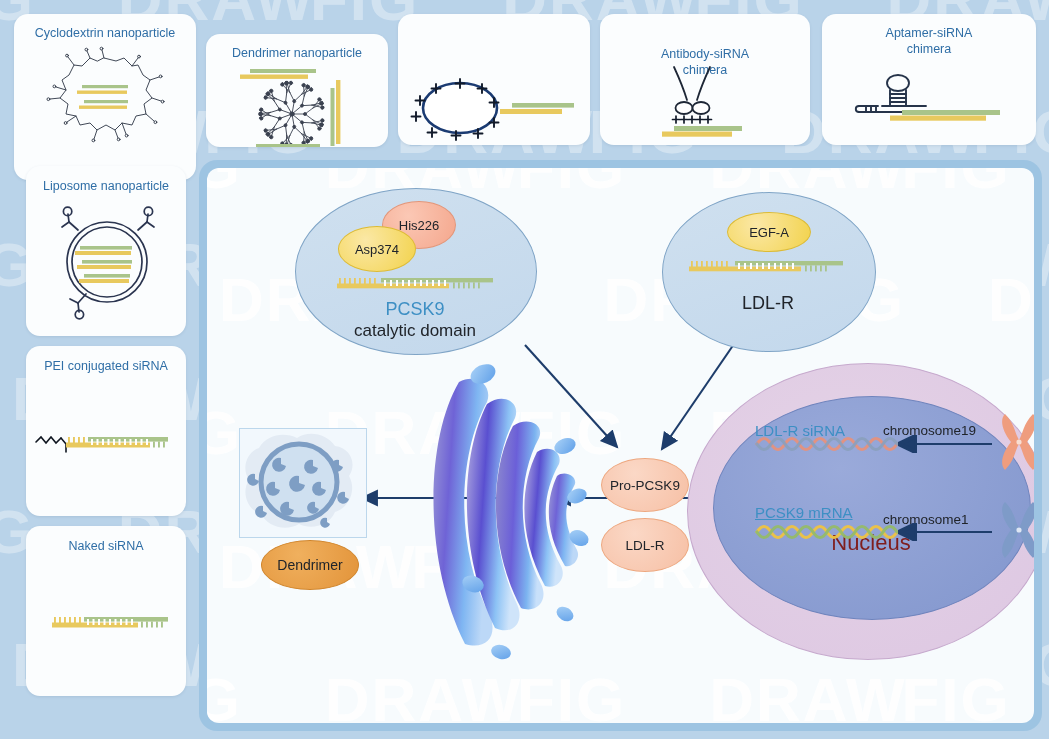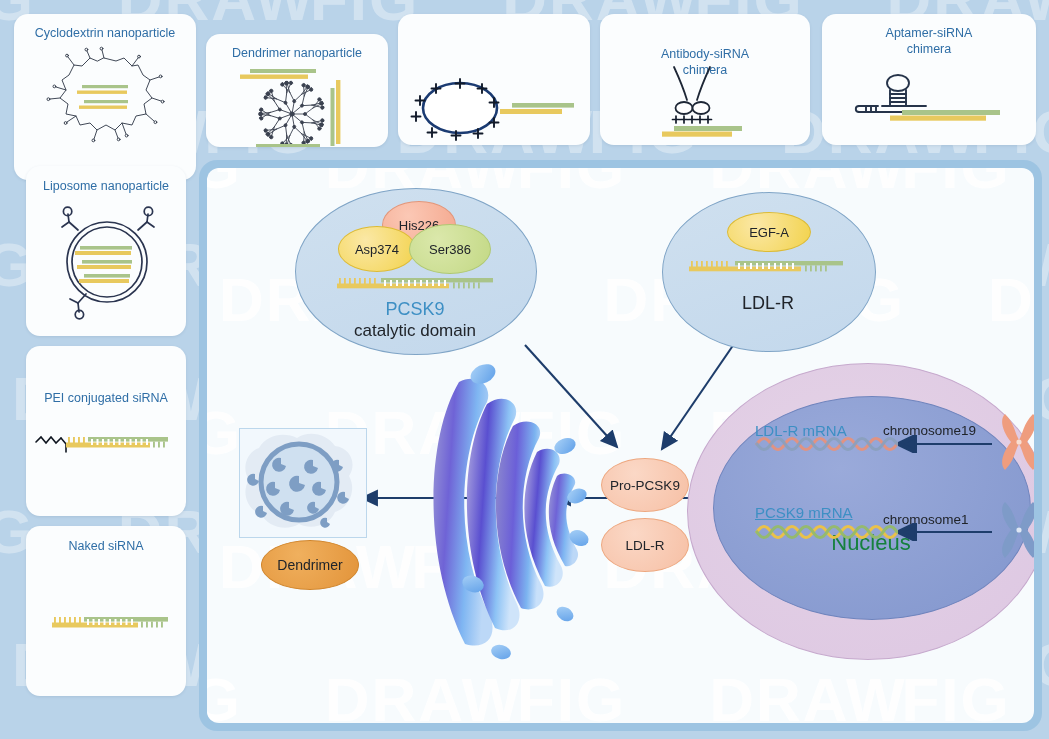--- a/index.html
+++ b/index.html
@@ -43,21 +43,21 @@
               border-color:#b0c972;}
   .pinkell{background:radial-gradient(circle at 38% 28%,#fbd8c6,#f6bfa4);
            border:1px solid #eda77f;}
   .orangeell{background:radial-gradient(circle at 38% 28%,#f0b05e,#e29339);
              border:1px solid #d0852c;}
 
   .nucleus-outer{background:radial-gradient(ellipse at 42% 35%,#e4d2e6,#ddc7e2);
                  border:1px solid #c6a9cd;}
   .nucleus-inner{background:radial-gradient(ellipse at 40% 32%,#9aaada,#8296cd);
                  border:1px solid #6f84bd;}
-  .nuc-txt{color:#15803d;font-size:22px;}
+  .nuc-txt{color:#7f1d1d;font-size:22px;}
 
   svg{display:block;overflow:visible;}
   .txt{position:absolute;white-space:nowrap;}
 </style>
 </head>
 <body>
 
 <div id="figure">
 
   <div id="wm-layer">
@@ -328,21 +328,21 @@
         <rect x="27" y="49" width="56" height="4" fill="#e8c95e"></rect>
         <rect x="34" y="58" width="50" height="3.6" fill="#a9c48a"></rect>
         <rect x="29" y="63" width="54" height="4" fill="#e8c95e"></rect>
         <rect x="36" y="72" width="46" height="3.6" fill="#a9c48a"></rect>
         <rect x="31" y="77" width="50" height="4" fill="#e8c95e"></rect>
       </g>
     </svg>
   </div>
 
   <div class="card" style="left:26px;top:346px;width:160px;height:170px;">
-    <div class="card-title" style="top:13px;margin-top:32px;">PEI conjugated siRNA</div>
+    <div class="card-title" style="top:13px;">PEI conjugated siRNA</div>
     <svg style="position:absolute;left:6px;top:80px;" width="150" height="36" viewBox="0 0 150 36">
       <g stroke="#0f1620" stroke-width="1.6" fill="none" stroke-linecap="round">
         <path d="M4 16 l5 -5 l5 6 l5 -6 l5 6 l5 -5"></path>
         <path d="M29 12 l5 6 l0 8"></path>
       </g>
       <g fill="#a9c48a">
           <rect x="56" y="11" width="80" height="4.6"></rect>
         </g>
       <g fill="#e8c95e">
           <rect x="34" y="16.5" width="84" height="5"></rect>
@@ -453,23 +453,20 @@
         </g>
       </svg>
 
       <div class="ell bigell" style="left:88px;top:20px;width:240px;height:165px;"></div>
       <div class="ell resell his" style="left:175px;top:33px;width:72px;height:46px;">
         <span class="lab-dark" style="font-size:13px;">His226</span>
       </div>
       <div class="ell resell" style="left:131px;top:58px;width:76px;height:44px;">
         <span class="lab-dark" style="font-size:13px;">Asp374</span>
       </div>
-      <div class="ell resell ser" style="left:202px;top:56px;width:80px;height:48px;">
-        <span class="lab-dark" style="font-size:13px;">Ser386</span>
-      </div>
       <svg style="position:absolute;left:118px;top:105px;" width="180" height="24" viewBox="0 0 180 24">
         <rect x="56" y="5" width="112" height="4.4" fill="#a9c48a"></rect>
         <rect x="12" y="10.5" width="112" height="4.8" fill="#e8c95e"></rect>
         <g fill="#e8c95e">
           <rect x="14" y="5" width="1.8" height="6"></rect>
             <rect x="19" y="5" width="1.8" height="6"></rect>
           <rect x="24" y="5" width="1.8" height="6"></rect>
             <rect x="29" y="5" width="1.8" height="6"></rect>
           <rect x="34" y="5" width="1.8" height="6"></rect>
             <rect x="39" y="5" width="1.8" height="6"></rect>
@@ -537,21 +534,21 @@
             <rect x="141" y="9.4" width="1.8" height="6"></rect>
           <rect x="146" y="9.4" width="1.8" height="6"></rect>
         </g>
       </svg>
       <div class="txt lab-dark" style="left:455px;top:125px;width:212px;text-align:center;font-size:18px;">LDL-R</div>
 
       <div class="ell nucleus-outer" style="left:480px;top:195px;width:360px;height:295px;"></div>
       <div class="ell nucleus-inner" style="left:506px;top:228px;width:316px;height:222px;"></div>
       <div class="txt nuc-txt" style="left:506px;top:362px;width:316px;text-align:center;">Nucleus</div>
 
-      <div class="txt lab-blue" style="left:548px;top:254px;font-size:15px;">LDL-R mRNA</div>
+      <div class="txt lab-blue" style="left:548px;top:254px;font-size:15px;">LDL-R siRNA</div>
       <div class="txt lab-dark" style="left:676px;top:255px;font-size:13.5px;">chromosome19</div>
       <div class="txt lab-dark" style="left:676px;top:316px;font-size:13.5px;margin-top:28px;">chromosome1</div>
       <div class="txt lab-blue" style="left:548px;top:336px;font-size:15px;text-decoration:underline;">PCSK9 mRNA</div>
 
       <svg style="position:absolute;left:500px;top:240px;" width="330" height="210" viewBox="0 0 330 210">
 
         <g fill="none" stroke-width="3.2" stroke-linecap="round">
           <path d="M50 36 q7 -11 14 0 t14 0 t14 0 t14 0 t14 0 t14 0 t14 0 t14 0 t14 0 t14 0" stroke="#e8917a" opacity=".9"></path>
           <path d="M50 36 q7 11 14 0 t14 0 t14 0 t14 0 t14 0 t14 0 t14 0 t14 0 t14 0 t14 0" stroke="#8aa0bd" opacity=".9"></path>
         </g>

